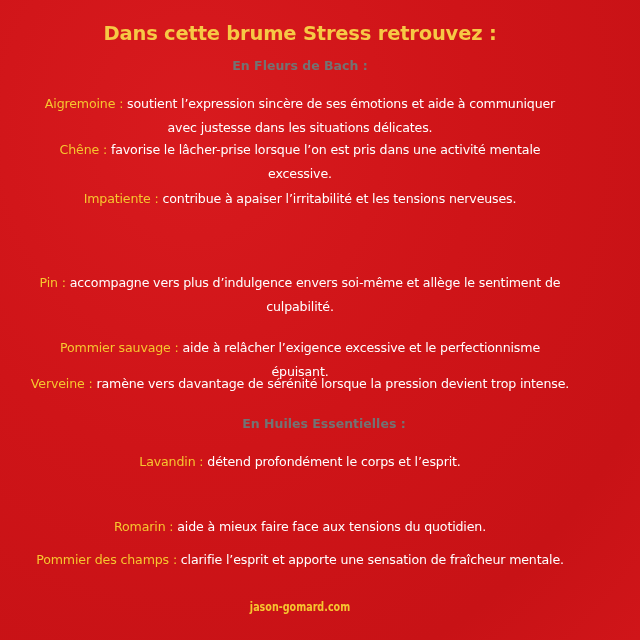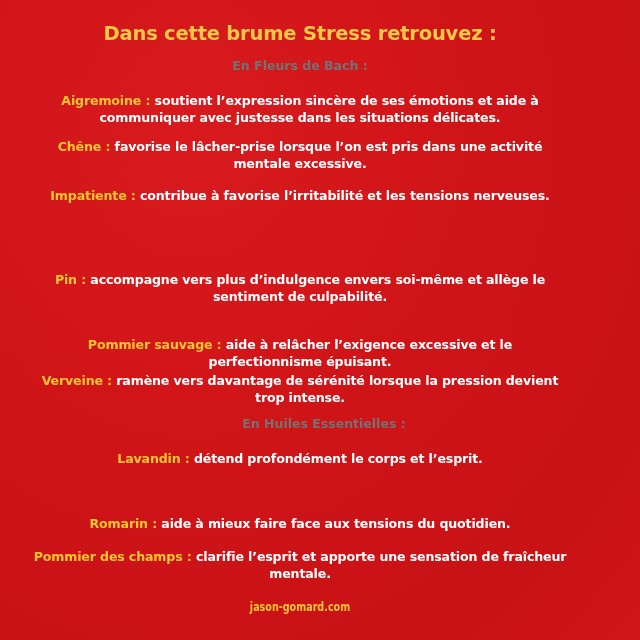--- a/index.html
+++ b/index.html
@@ -17,22 +17,22 @@
     position: absolute; left: 0; right: 0; top: 22px;
     font-size: 19.5px; font-weight: bold; color: #f6c945;
     letter-spacing: -0.2px;
   }
   .subtitle {
     position: absolute; left: 0; right: 0;
     font-size: 12.5px; font-weight: bold; color: #737373;
   }
   .item {
     position: absolute; left: 30px; right: 30px;
-    font-size: 12.6px; font-weight: bold; color: #ffffff;
-    line-height: 17px; letter-spacing: -0.15px;
+    font-size: 12.6px; font-weight: normal; color: #ffffff;
+    line-height: 24px; letter-spacing: -0.15px;
   }
   .item .name { color: #f6c62f; }
   .footer {
     position: absolute; left: 0; right: 0; top: 599px;
     font-family: "DejaVu Sans Condensed", "DejaVu Sans", sans-serif;
     font-size: 13px; font-weight: bold; color: #f6c62f;
     transform: scaleX(0.82); transform-origin: center;
   }
 </style>
 </head>
@@ -48,21 +48,21 @@
     <span>soutient l’expression sincère de ses émotions et aide à communiquer avec justesse dans les situations délicates.</span>
   </div>
 
   <div class="item" style="top:138px;">
     <span class="name">Chêne :</span>
     <span>favorise le lâcher-prise lorsque l’on est pris dans une activité mentale excessive.</span>
   </div>
 
   <div class="item" style="top:187px;">
     <span class="name">Impatiente :</span>
-    <span>contribue à favorise l’irritabilité et les tensions nerveuses.</span>
+    <span>contribue à apaiser l’irritabilité et les tensions nerveuses.</span>
   </div>
 
 
   <div class="item" style="top:271px;">
     <span class="name">Pin :</span>
     <span>accompagne vers plus d’indulgence envers soi-même et allège le sentiment de culpabilité.</span>
   </div>
 
   <div class="item" style="top:336px;">
     <span class="name">Pommier sauvage :</span>

